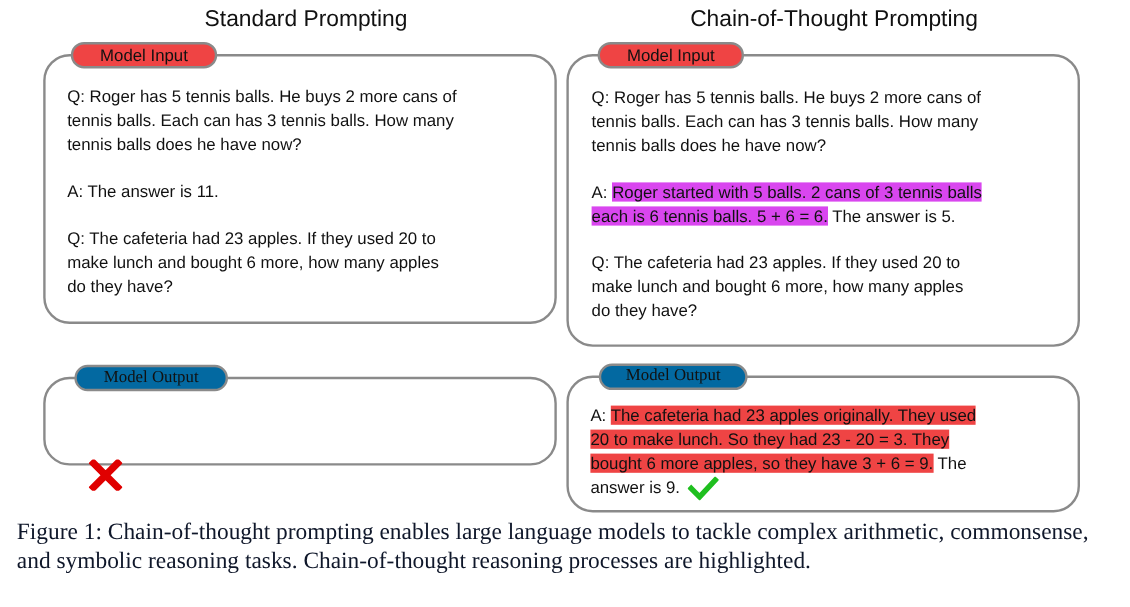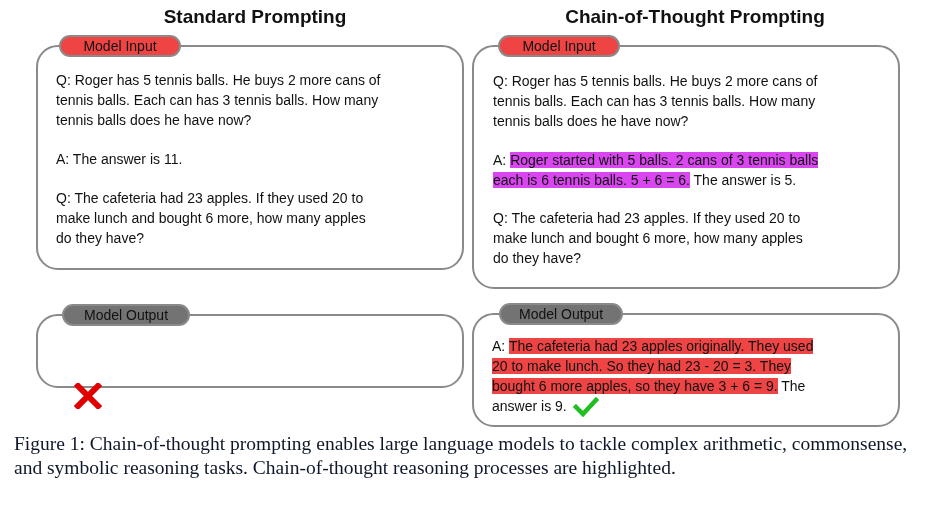--- a/index.html
+++ b/index.html
@@ -1,21 +1,21 @@
 <!DOCTYPE html>
 <html><head>
 <meta charset="utf-8">
 <style>
   html, body { margin:0; padding:0; background:#fff; }
   body { width:942px; height:506px; position:relative; overflow:hidden; font-family:"Liberation Sans", sans-serif; color:#111; }
-  .col-title { position:absolute; top:6px; font-weight:bold; font-size:19px; text-align:center; }
+  .col-title { position:absolute; top:6px; font-weight:normal; font-size:19px; text-align:center; }
   .box { position:absolute; border:2px solid #8a8a8a; border-radius:22px; background:#fff; box-sizing:border-box; }
   .tag { position:absolute; height:22px; border:2px solid #8a8a8a; border-radius:11px; box-sizing:border-box; font-size:14px; line-height:18px; text-align:center; color:#111; }
   .tag.input { background:#ef4444; }
-  .tag.output { background:#737373; }
+  .tag.output { background:#0369a1;font-family:Liberation Serif, serif; }
   .text { position:absolute; font-size:14px; line-height:20px; white-space:pre-wrap; }
   .hl-blue { background:#d946ef; }
   .hl-green { background:#ef4444; }
   .caption { position:absolute; left:14px; top:432px; width:920px; font-family:"Liberation Serif", serif; font-size:19.5px; line-height:24px; color:#0f172a; }
   svg { display:inline-block; vertical-align:middle; }
 </style>
 </head>
 <body>
 
 <div class="col-title" style="left:100px;width:310px;">Standard Prompting</div>

